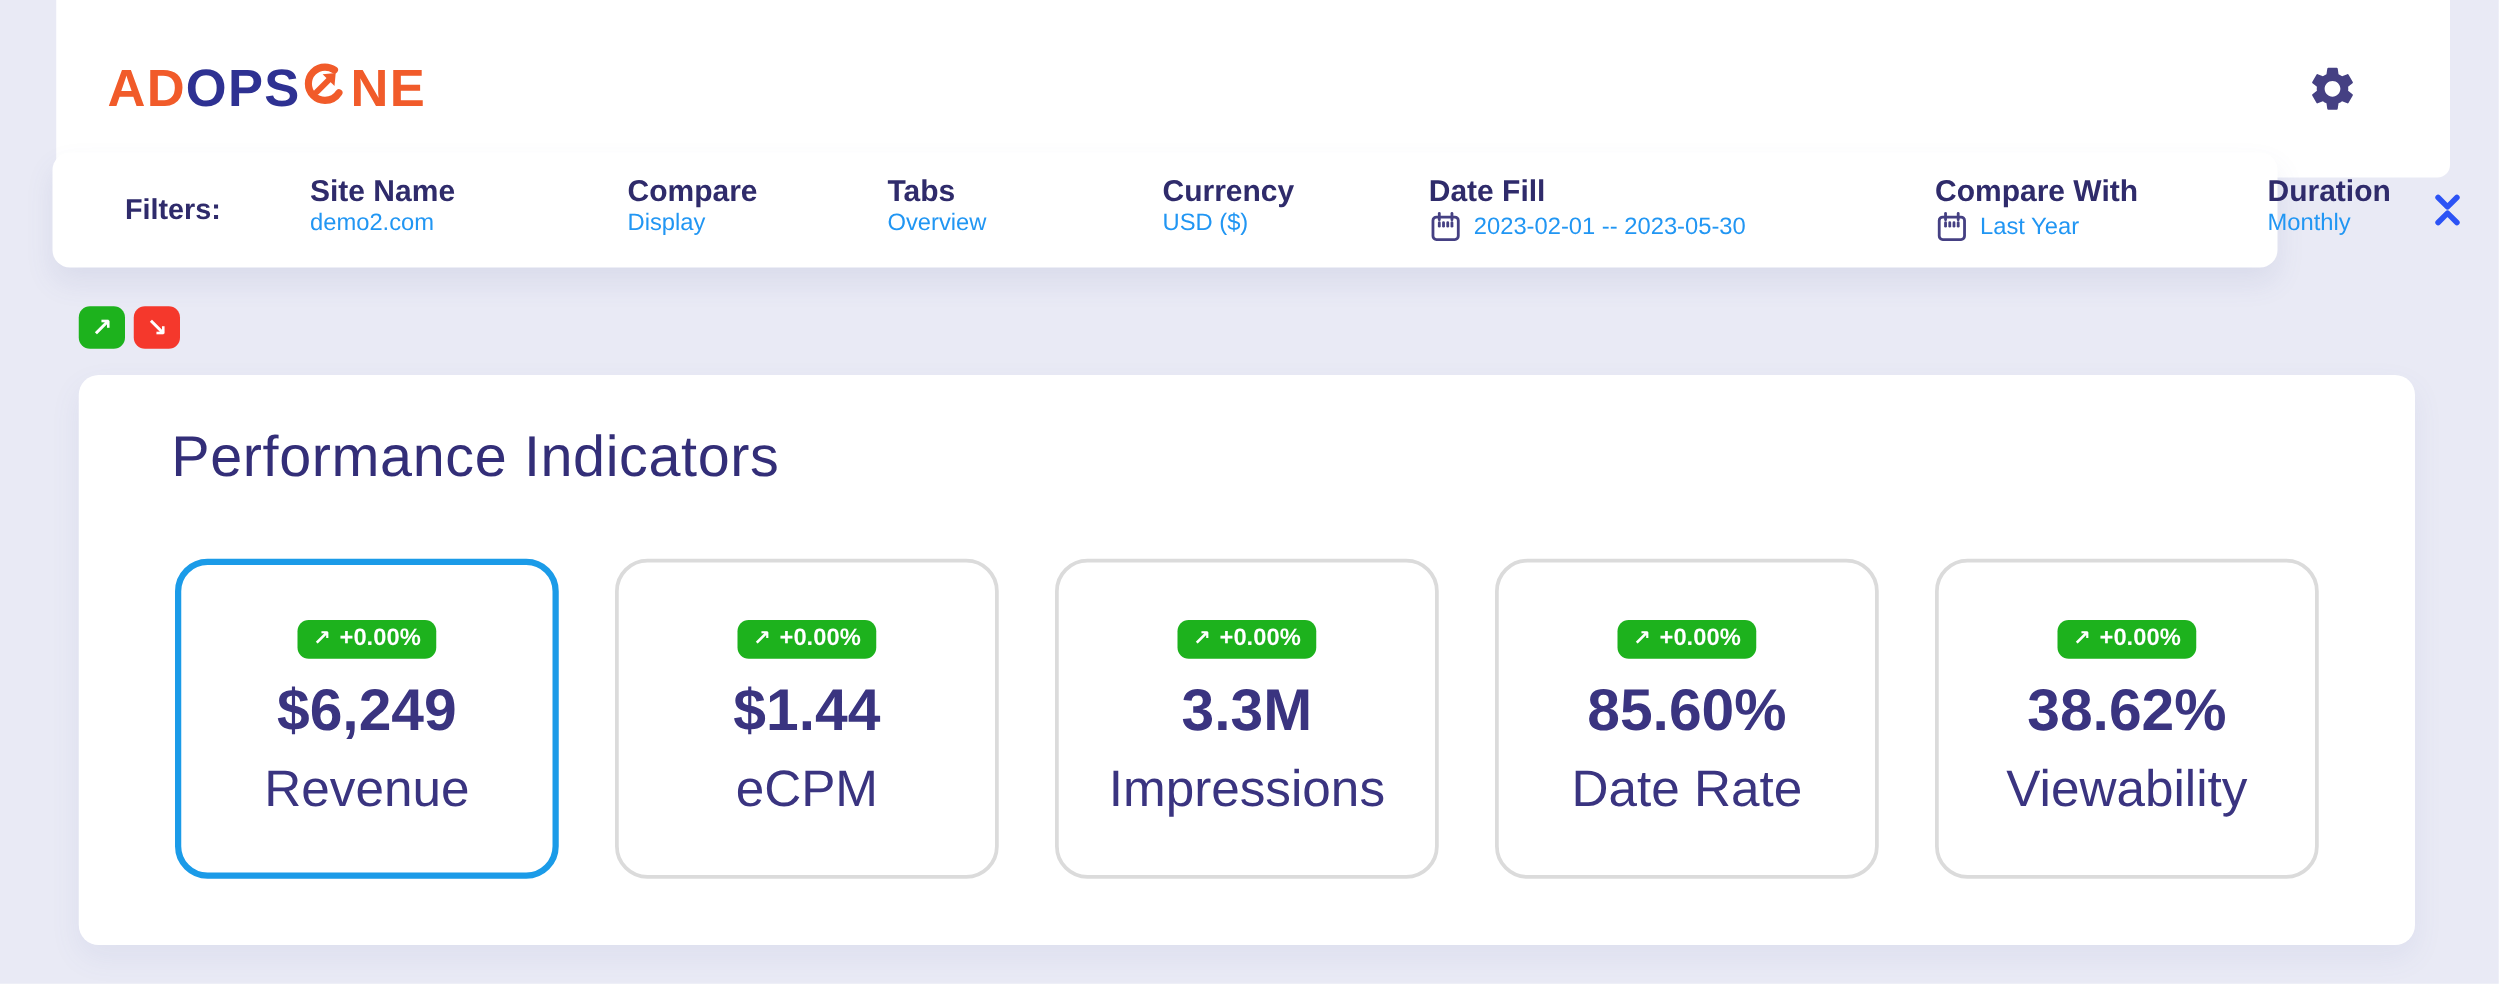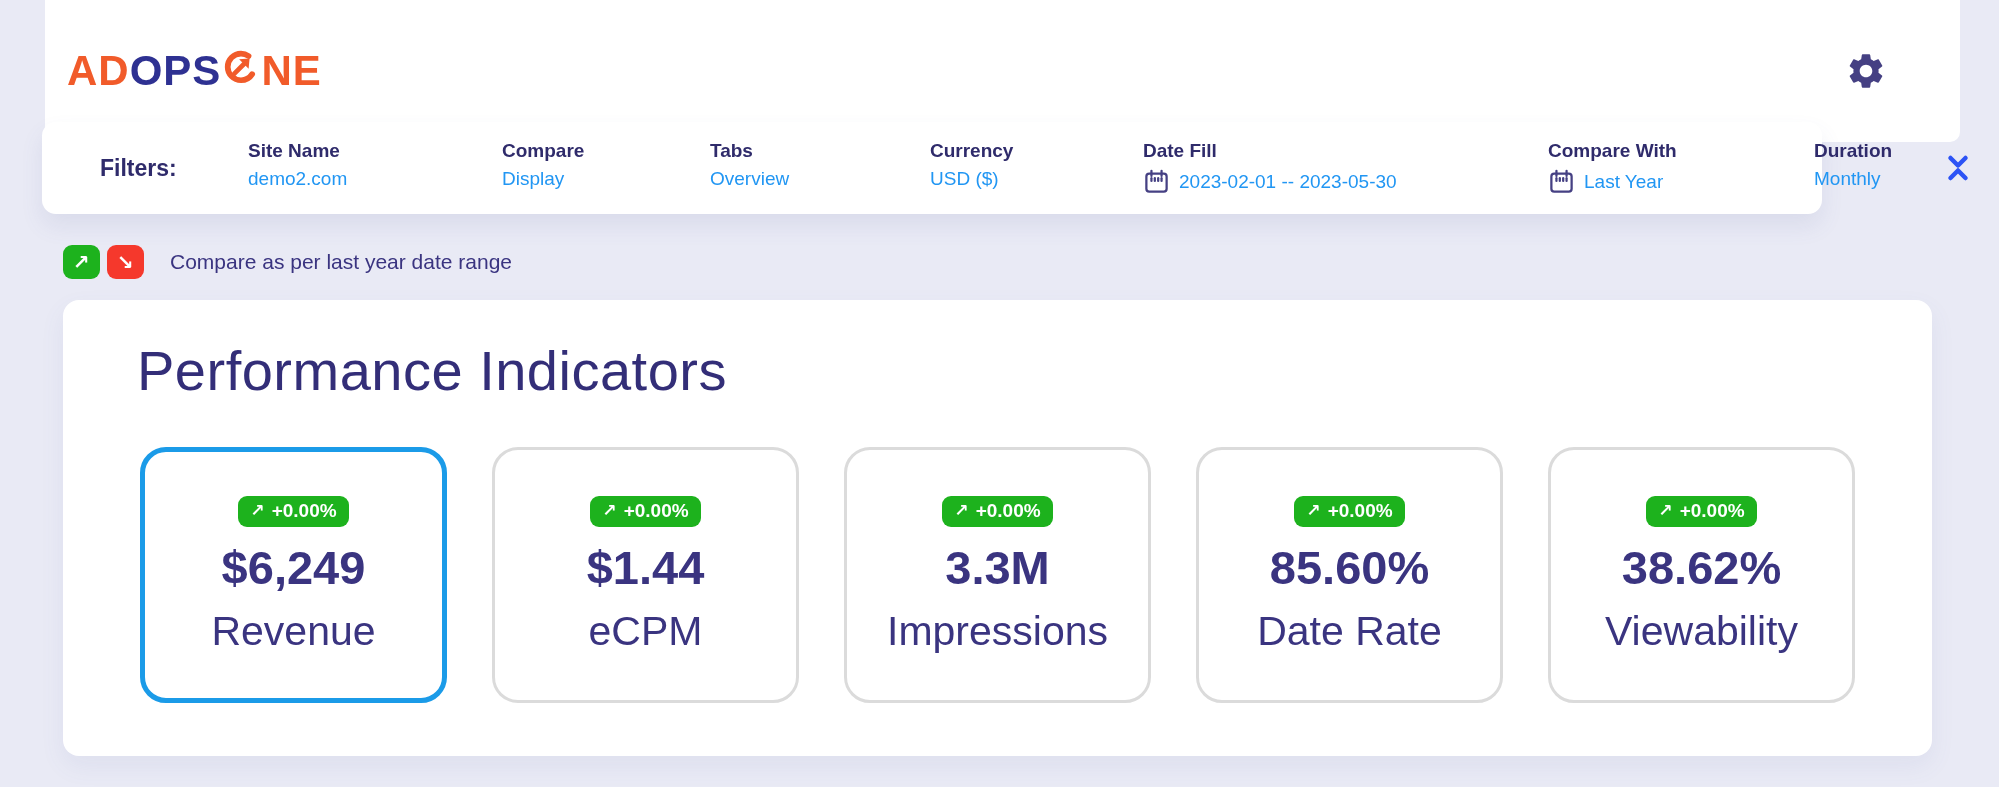--- a/index.html
+++ b/index.html
@@ -13,39 +13,39 @@
   body{
     background:var(--page_bg);
     font-family:"Liberation Sans","DejaVu Sans",sans-serif;
     position:relative;
   }
   
   .topbar{
     position:absolute;left:45px;top:0;width:1915px;height:142px;
     background:#ffffff;border-radius:0 0 10px 10px;
     display:flex;align-items:center;justify-content:space-between;
-    padding:0 72px 0 22px;
+    padding:0 72px 0 41px;
   }
   .logo{display:flex;align-items:center;font-size:42px;font-weight:700;letter-spacing:1px;cursor:pointer;}
   .logo .or{color:var(--brand_orange);}
   .logo .nv{color:var(--brand_navy);}
   .logo .o-arrow{display:inline-block;margin:0 1px;}
   .gear-btn{width:44px;height:44px;display:flex;align-items:center;justify-content:center;cursor:pointer;}
   
   .filterbar{
     position:absolute;left:42px;top:122px;width:1780px;height:92px;
     background:#ffffff;border-radius:14px;
     box-shadow:0 12px 22px rgba(90,100,160,0.10);
   }
   .filters-title{
     position:absolute;left:58px;top:50%;transform:translateY(-50%);
     font-size:23px;font-weight:700;color:var(--filter_label_navy);
   }
   .f-col{position:absolute;top:0;height:100%;cursor:pointer;}
-  .f-label{position:absolute;top:18px;font-size:19px;font-weight:700;color:var(--filter_label_navy);white-space:nowrap;}
+  .f-label{position:absolute;top:18px;font-size:24px;font-weight:700;color:var(--filter_label_navy);white-space:nowrap;}
   .f-value{position:absolute;top:46px;font-size:19px;color:var(--link_blue);white-space:nowrap;display:flex;align-items:center;gap:9px;text-align:center;}
   .f-site{left:206px;} .f-chan{left:460px;} .f-tabs{left:668px;} .f-curr{left:888px;}
   .f-date{left:1101px;} .f-comp{left:1506px;} .f-dur{left:1772px;}
   .cal-ico{flex:0 0 auto;display:inline-flex;}
   .collapse-btn{
     position:absolute;left:1896px;top:50%;transform:translateY(-50%);
     width:40px;height:46px;display:flex;align-items:center;justify-content:center;cursor:pointer;
   }
   
   .legend{position:absolute;left:63px;top:245px;display:flex;align-items:center;}
@@ -57,21 +57,21 @@
   .legend-badge.down{background:var(--legend_red);margin-left:7px;}
   .legend-text{margin-left:26px;font-size:21px;color:var(--text_navy);}
   
   .main-card{
     position:absolute;left:63px;top:300px;width:1869px;height:456px;
     background:#ffffff;border-radius:16px;
     box-shadow:0 10px 24px rgba(90,100,160,0.08);
   }
   .pi-title{
     position:absolute;left:74px;top:38px;
-    font-size:56px;font-weight:500;color:#332E78;letter-spacing:0.5px;
+    font-size:46px;font-weight:500;color:#332E78;letter-spacing:0.5px;
   }
   .kpi-row{position:absolute;left:77px;top:147px;display:flex;gap:45px;}
   .kpi-card{
     width:307px;height:256px;background:#fff;border:3px solid var(--card_border);
     border-radius:26px;display:flex;flex-direction:column;align-items:center;justify-content:center;
     gap:13px;cursor:pointer;
   }
   .kpi-card.selected{border:5px solid var(--selected_blue);}
   .kpi-badge{
     display:inline-flex;align-items:center;gap:7px;background:var(--badge_green);
@@ -171,21 +171,20 @@
   </div>
 </div>
 
 <div class="legend">
   <div class="legend-badge up">
       <span>↗</span>
     </div>
   <div class="legend-badge down">
       <span>↘</span>
     </div>
-  <div class="legend-text">Compare as per last year date range</div>
 </div>
 
 <div class="main-card">
   <div class="pi-title">Performance Indicators</div>
   <div class="kpi-row">
 
     <div class="kpi-card selected">
       <div class="kpi-badge">
         <span class="arrow">↗</span>
         <span>+0.00%</span>

